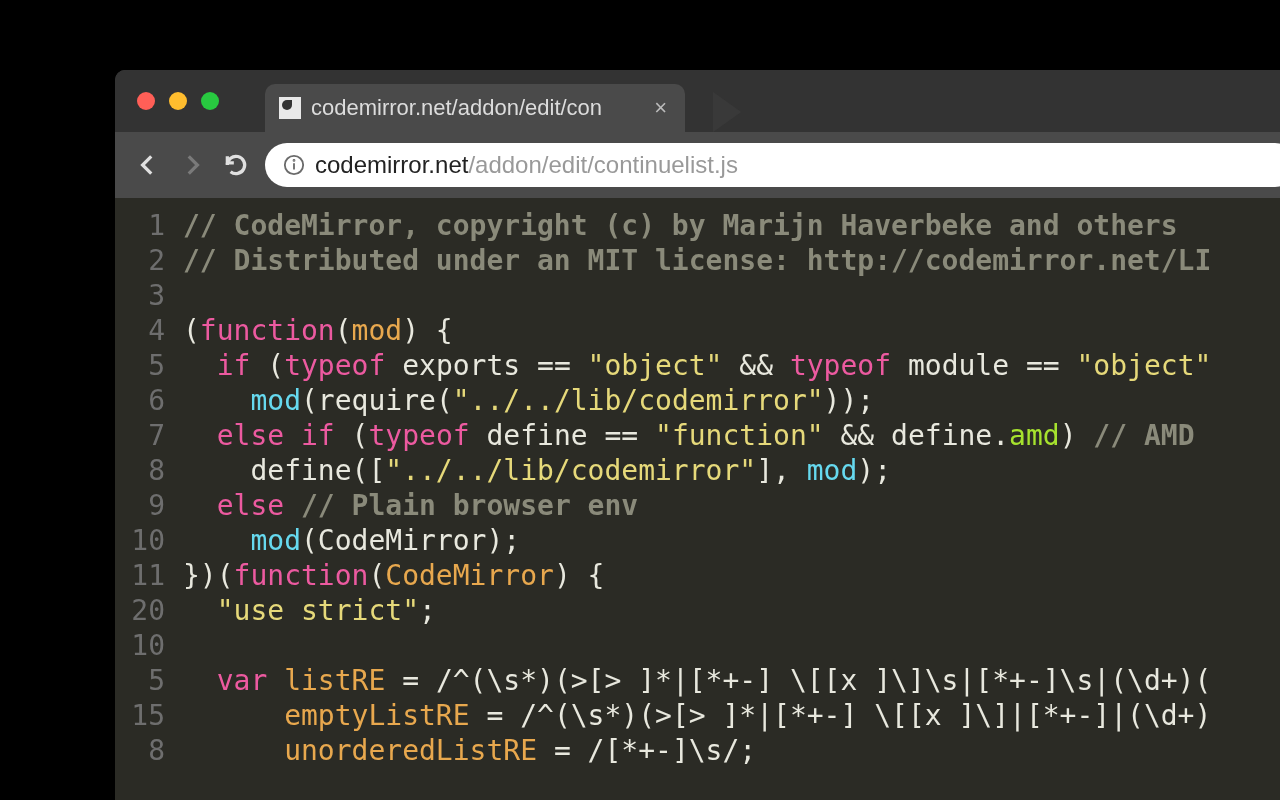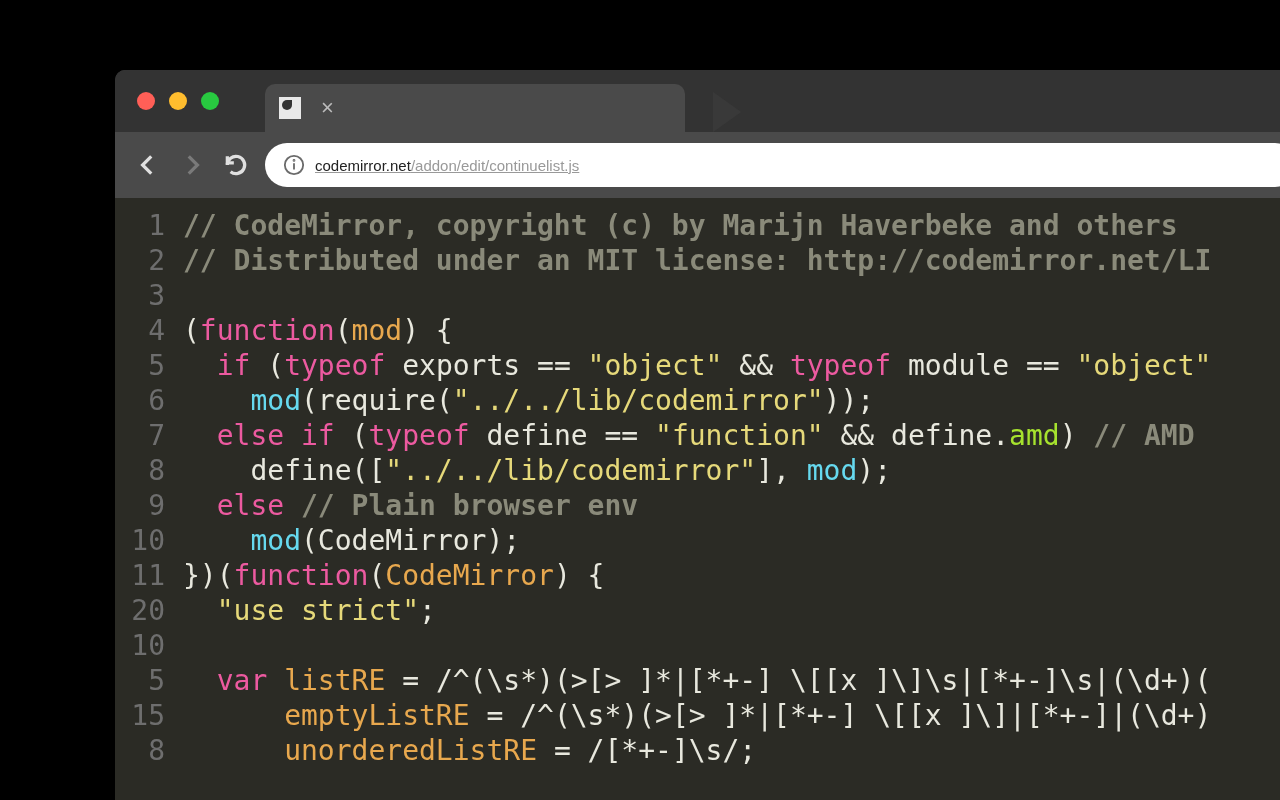--- a/index.html
+++ b/index.html
@@ -112,24 +112,23 @@
     padding: 0 18px;
     gap: 10px;
     overflow:hidden;
   }
   .info-icon {
     width: 22px; height:22px;
     display:flex; align-items:center; justify-content:center;
     color:#6b6b6b;
   }
   .url-text {
-    font-size: 15px;
+    font-size: 24px;
     color: #999;
     white-space: nowrap;
-    text-decoration: underline;
   }
   .url-host { color: #222; }
   .editor {
     background: #2b2b25;
     font-family: "Menlo", "Consolas", monospace;
     font-size: 28px;
     line-height: 1.25;
     display: flex;
     height: 700px;
     overflow: hidden;
@@ -162,20 +161,21 @@
 
 <div class="browser-window">
   <div class="tab-bar">
     <div class="traffic-lights">
       <div class="traffic-light tl-red"></div>
       <div class="traffic-light tl-yellow"></div>
       <div class="traffic-light tl-green"></div>
     </div>
     <div class="tab">
       <div class="favicon"></div>
+      <div class="tab-title">codemirror.net/addon/edit/con</div>
       <div class="tab-close">×</div>
     </div>
   </div>
   <div class="toolbar">
     <div class="nav-arrow">
       <svg width="26" height="26" viewBox="0 0 24 24" fill="none" stroke="#e0e0e0">
           <polyline points="15 4 7 12 15 20"></polyline>
         </svg>
     </div>
     <div class="nav-arrow">

